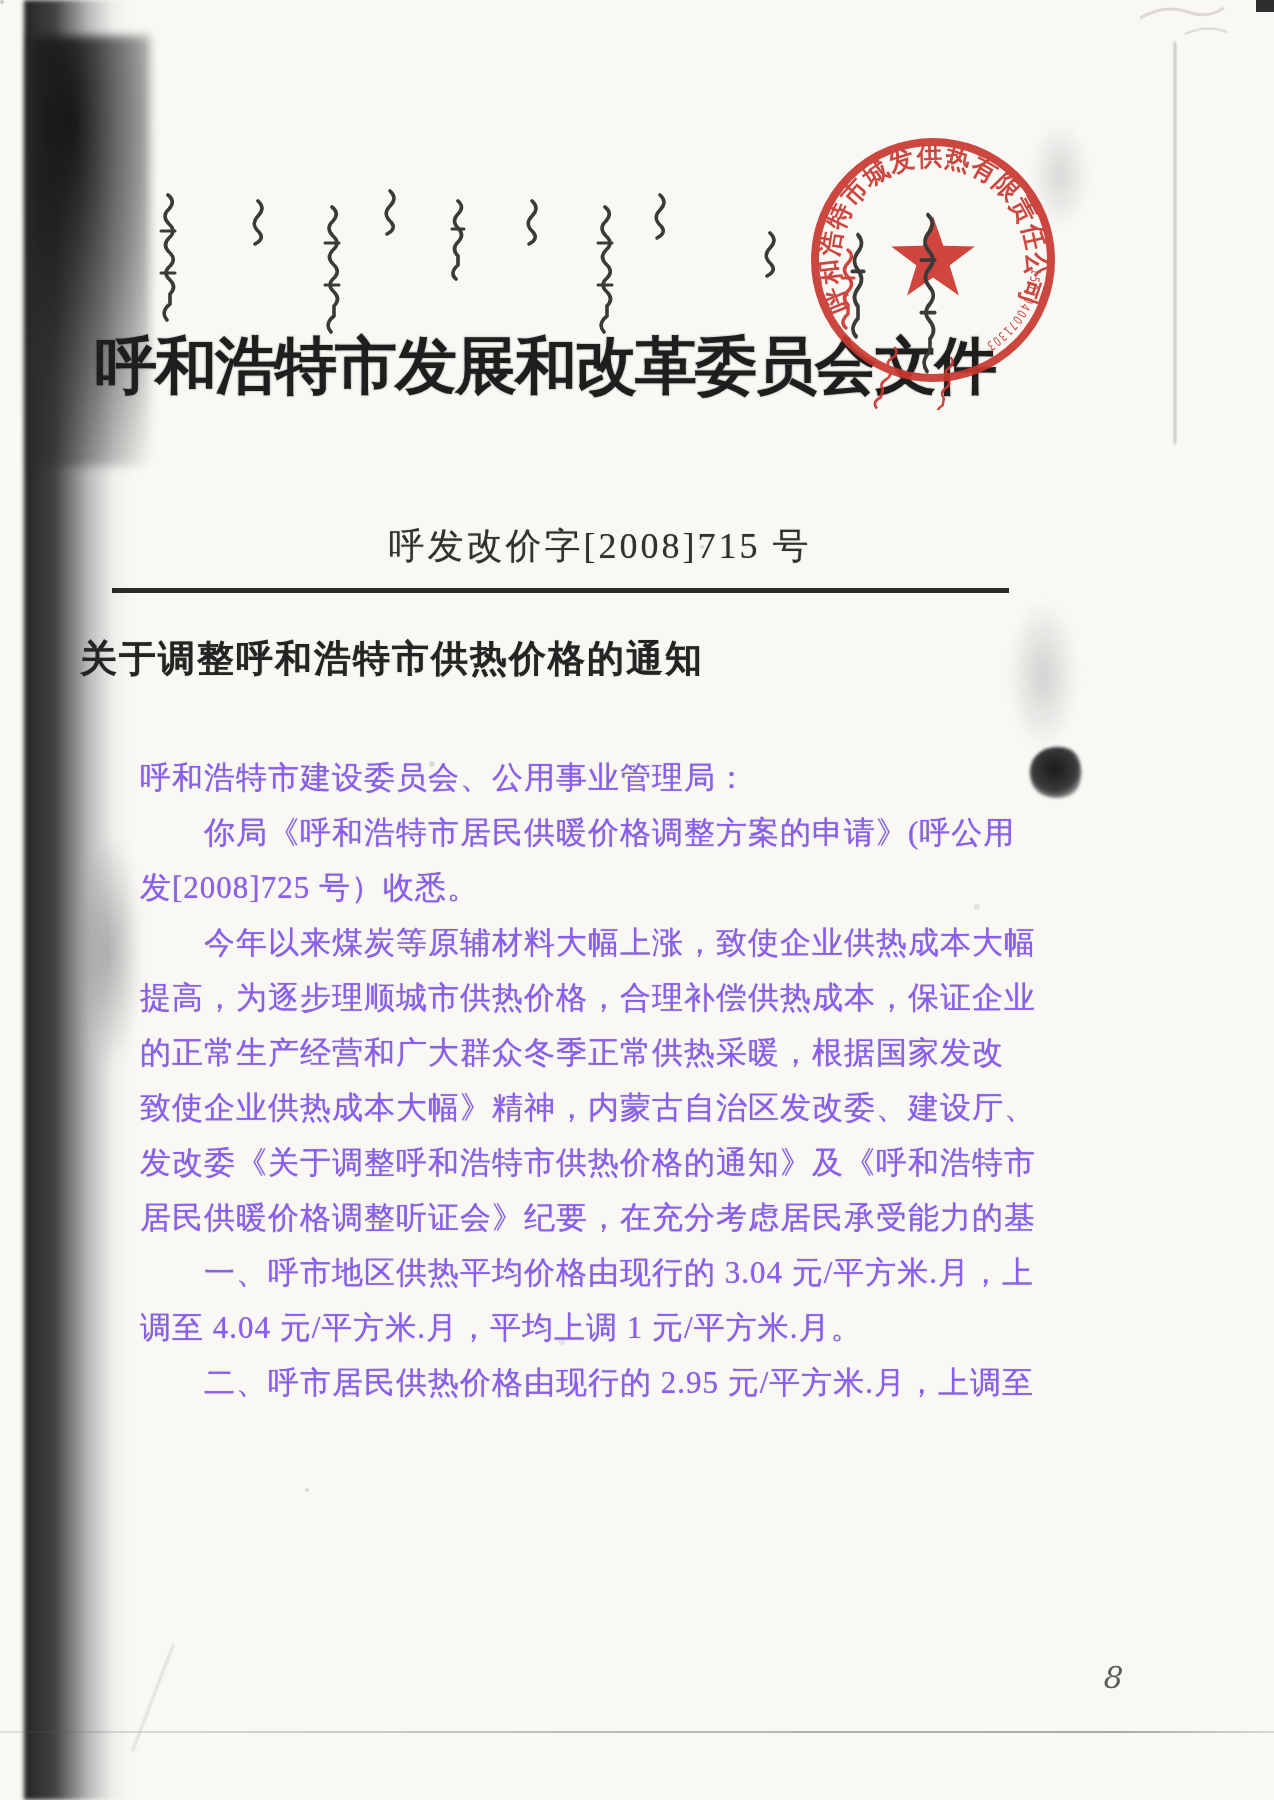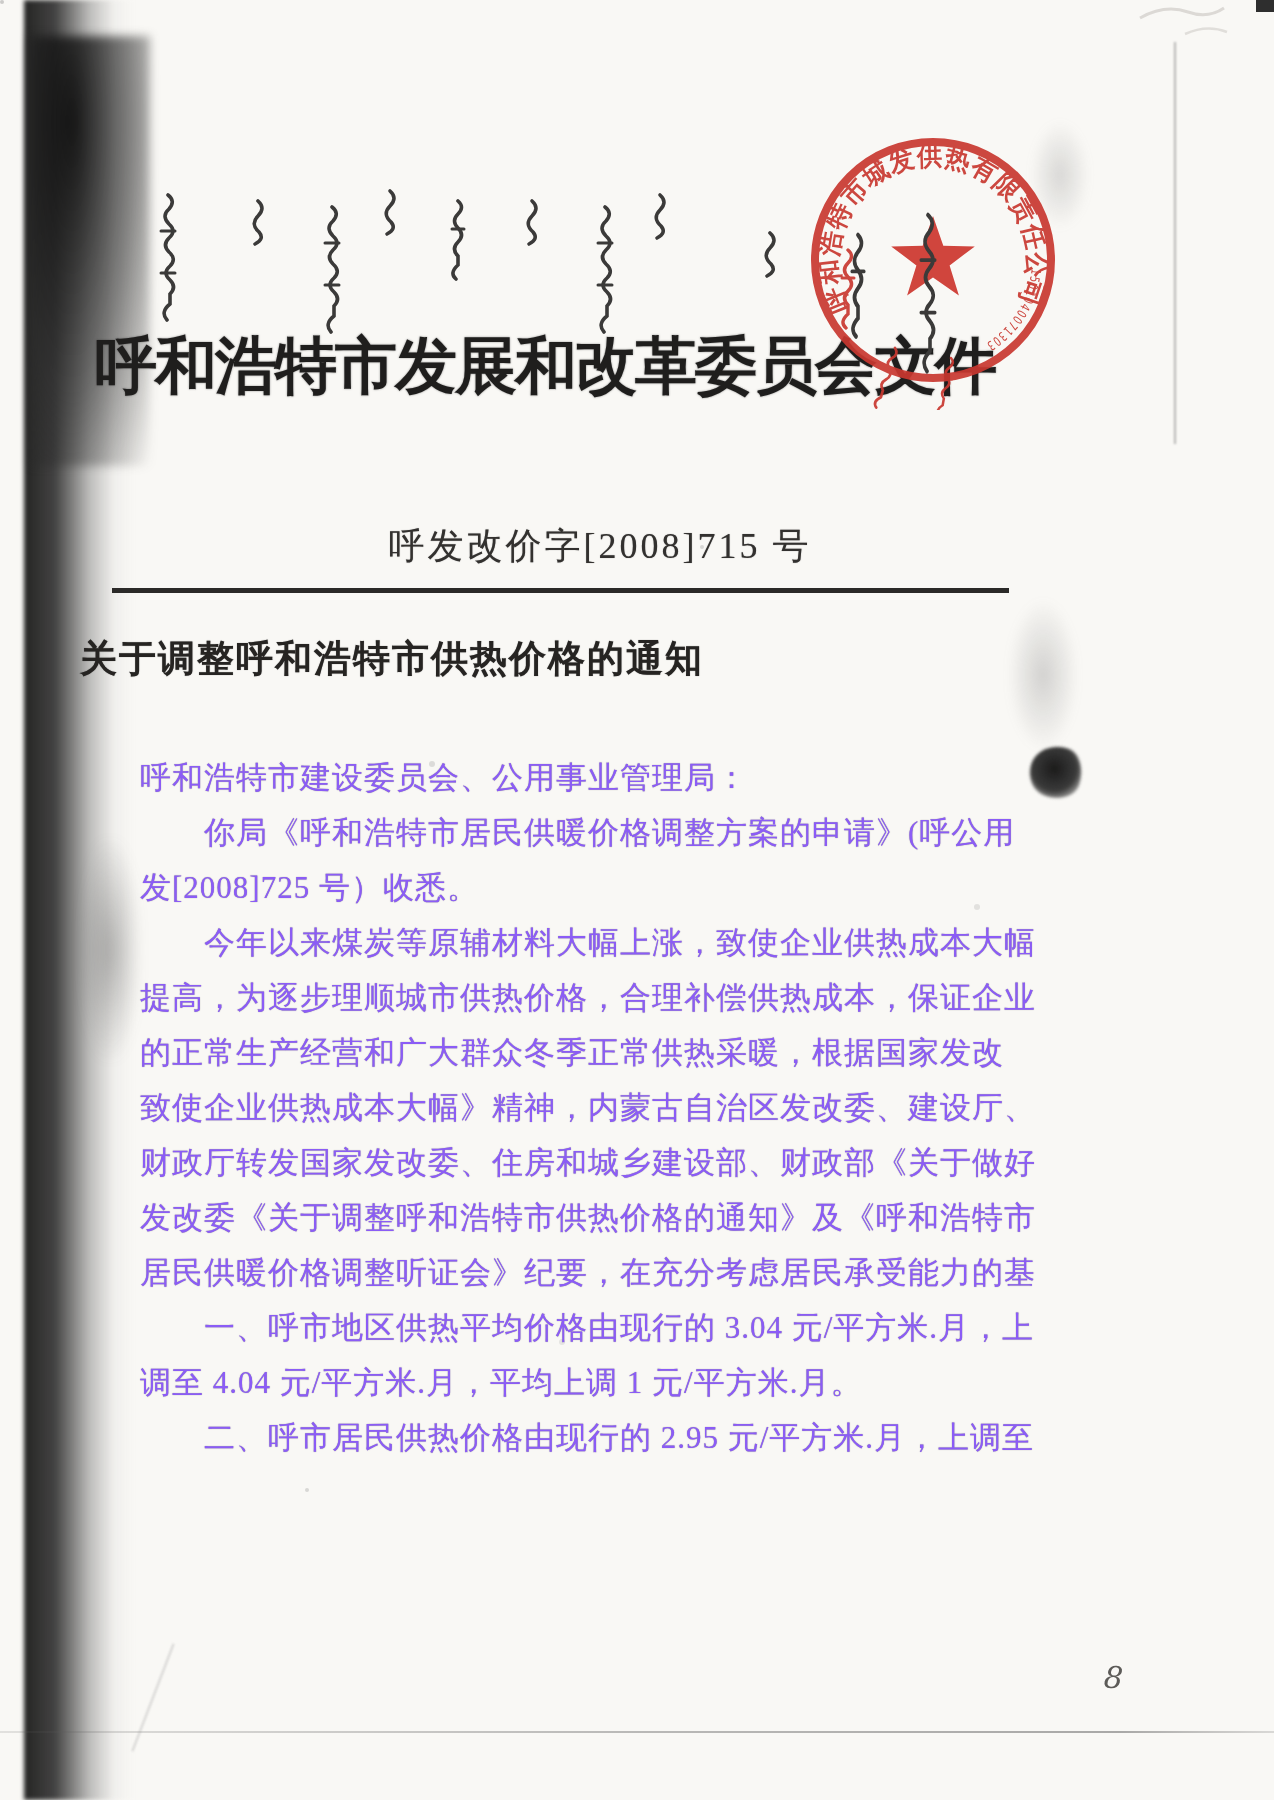--- a/index.html
+++ b/index.html
@@ -179,21 +179,20 @@
 <div class="abs subject">关于调整呼和浩特市供热价格的通知</div>
 
 <div class="abs body-text">
   <div class="bline">呼和浩特市建设委员会、公用事业管理局：</div>
   <div class="bline indent">你局《呼和浩特市居民供暖价格调整方案的申请》(呼公用</div>
   <div class="bline">发[2008]725 号）收悉。</div>
   <div class="bline indent">今年以来煤炭等原辅材料大幅上涨，致使企业供热成本大幅</div>
   <div class="bline">提高，为逐步理顺城市供热价格，合理补偿供热成本，保证企业</div>
   <div class="bline">的正常生产经营和广大群众冬季正常供热采暖，根据国家发改</div>
   <div class="bline">致使企业供热成本大幅》精神，内蒙古自治区发改委、建设厅、</div>
-  <div class="bline">财政厅转发国家发改委、住房和城乡建设部、财政部《关于做好</div>
   <div class="bline">发改委《关于调整呼和浩特市供热价格的通知》及《呼和浩特市</div>
   <div class="bline">居民供暖价格调整听证会》纪要，在充分考虑居民承受能力的基</div>
   <div class="bline indent">一、呼市地区供热平均价格由现行的 3.04 元/平方米.月，上</div>
   <div class="bline">调至 4.04 元/平方米.月，平均上调 1 元/平方米.月。</div>
   <div class="bline indent">二、呼市居民供热价格由现行的 2.95 元/平方米.月，上调至</div>
 </div>
 
 <div class="abs page-number">8</div>
 
 </body></html>

